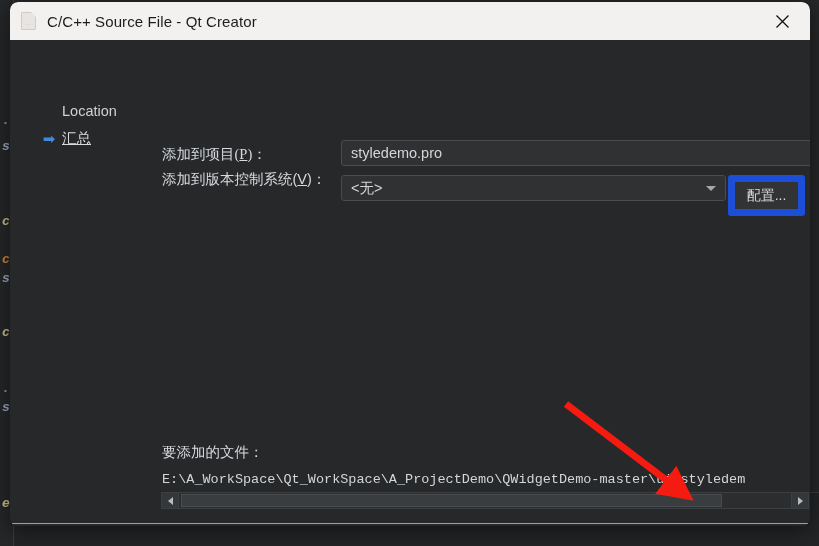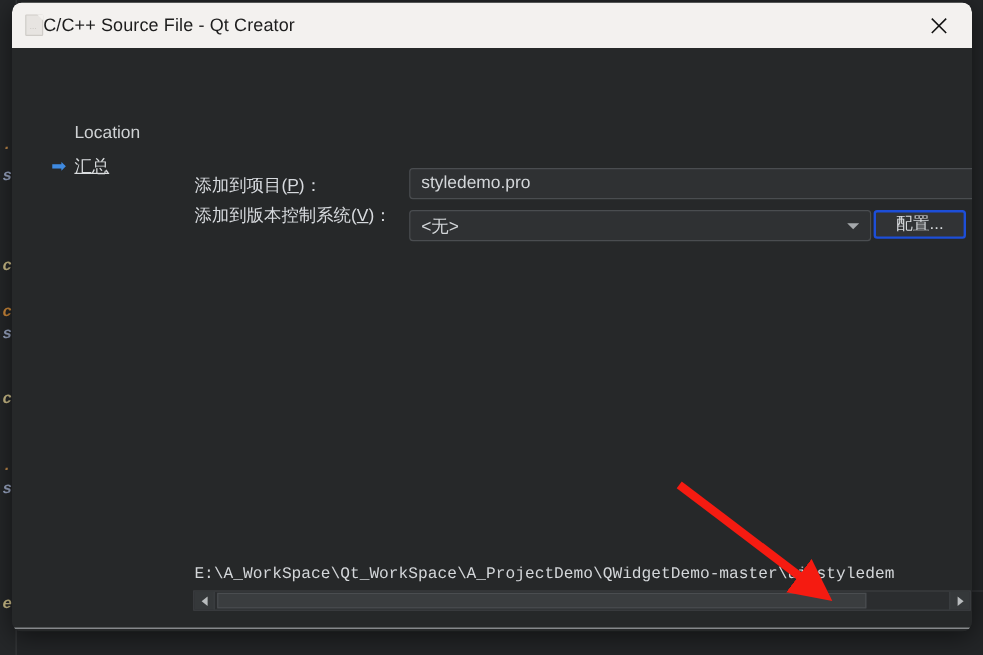--- a/index.html
+++ b/index.html
@@ -85,20 +85,21 @@
     border-color: transparent #f3f1ef transparent transparent;
   }
   #title-file-icon .fold {
     position: absolute;
     left: 3px; bottom: 3px;
     font-size: 5px;
     color: #b5b1ac;
     letter-spacing: .5px;
   }
   #title-text {
+    margin-left: 11px;
     font-size: 15px;
     color: #1d1d1d;
     letter-spacing: .1px;
   }
   #title-close {
     position: absolute;
     right: 0; top: 0;
     width: 56px; height: 38px;
     display: flex;
     align-items: center;
@@ -189,23 +190,23 @@
     border-right: 5px solid transparent;
     border-top: 5px solid #a5a8ab;
   }
 
   #combo-project { left: 331px; top: 100px; width: 560px; }
   #combo-vcs     { left: 331px; top: 135px; width: 385px; }
 
   #btn-configure {
     position: absolute;
     left: 718px; top: 135px;
-    width: 77px; height: 24px;
+    width: 77px; height: 41px;
     background: #313335;
-    border: 2px solid #1d4ed8;
+    border: 7px solid #1d4ed8;
     border-radius: 3px;
     color: #d6d9dc;
     font-size: 14px;
     font-family: "Liberation Sans", sans-serif;
     cursor: pointer;
   }
 
   
   #files-heading {
     position: absolute;
@@ -322,37 +323,38 @@
         <span class="nav-arrow"></span>
         <span class="nav-label">Location</span>
       </div>
       <div class="nav-row current" style="top:87px;">
         <span class="nav-arrow">➡</span>
         <span class="nav-label">汇总</span>
       </div>
     </div>
 
 
-    <div class="form-label" style="left:152px; top:105px;">
+    <div class="form-label" style="left:152px; top:105px;font-family:Liberation Serif, serif;">
       <span>添加到项目(</span><u>P</u><span>)</span><span>：</span>
     </div>
     <div class="combo" id="combo-project">
       <span class="combo-value">styledemo.pro</span>
       <span class="combo-caret"></span>
     </div>
 
     <div class="form-label" style="left:152px; top:130px;">
       <span>添加到版本控制系统(</span><u>V</u><span>)</span><span>：</span>
     </div>
     <div class="combo" id="combo-vcs">
       <span class="combo-value">&lt;无&gt;</span>
       <span class="combo-caret"></span>
     </div>
     <button id="btn-configure">配置...</button>
 
+    <div id="files-heading">要添加的文件：</div>
     <div id="files-path">E:\A_WorkSpace\Qt_WorkSpace\A_ProjectDemo\QWidgetDemo-master\ui\styledem</div>
 
     <div id="files-scrollbar">
       <div class="sb-btn">
         <span class="sb-arrow l"></span>
       </div>
       <div id="sb-thumb"></div>
       <div class="sb-btn right">
         <span class="sb-arrow r"></span>
       </div>

